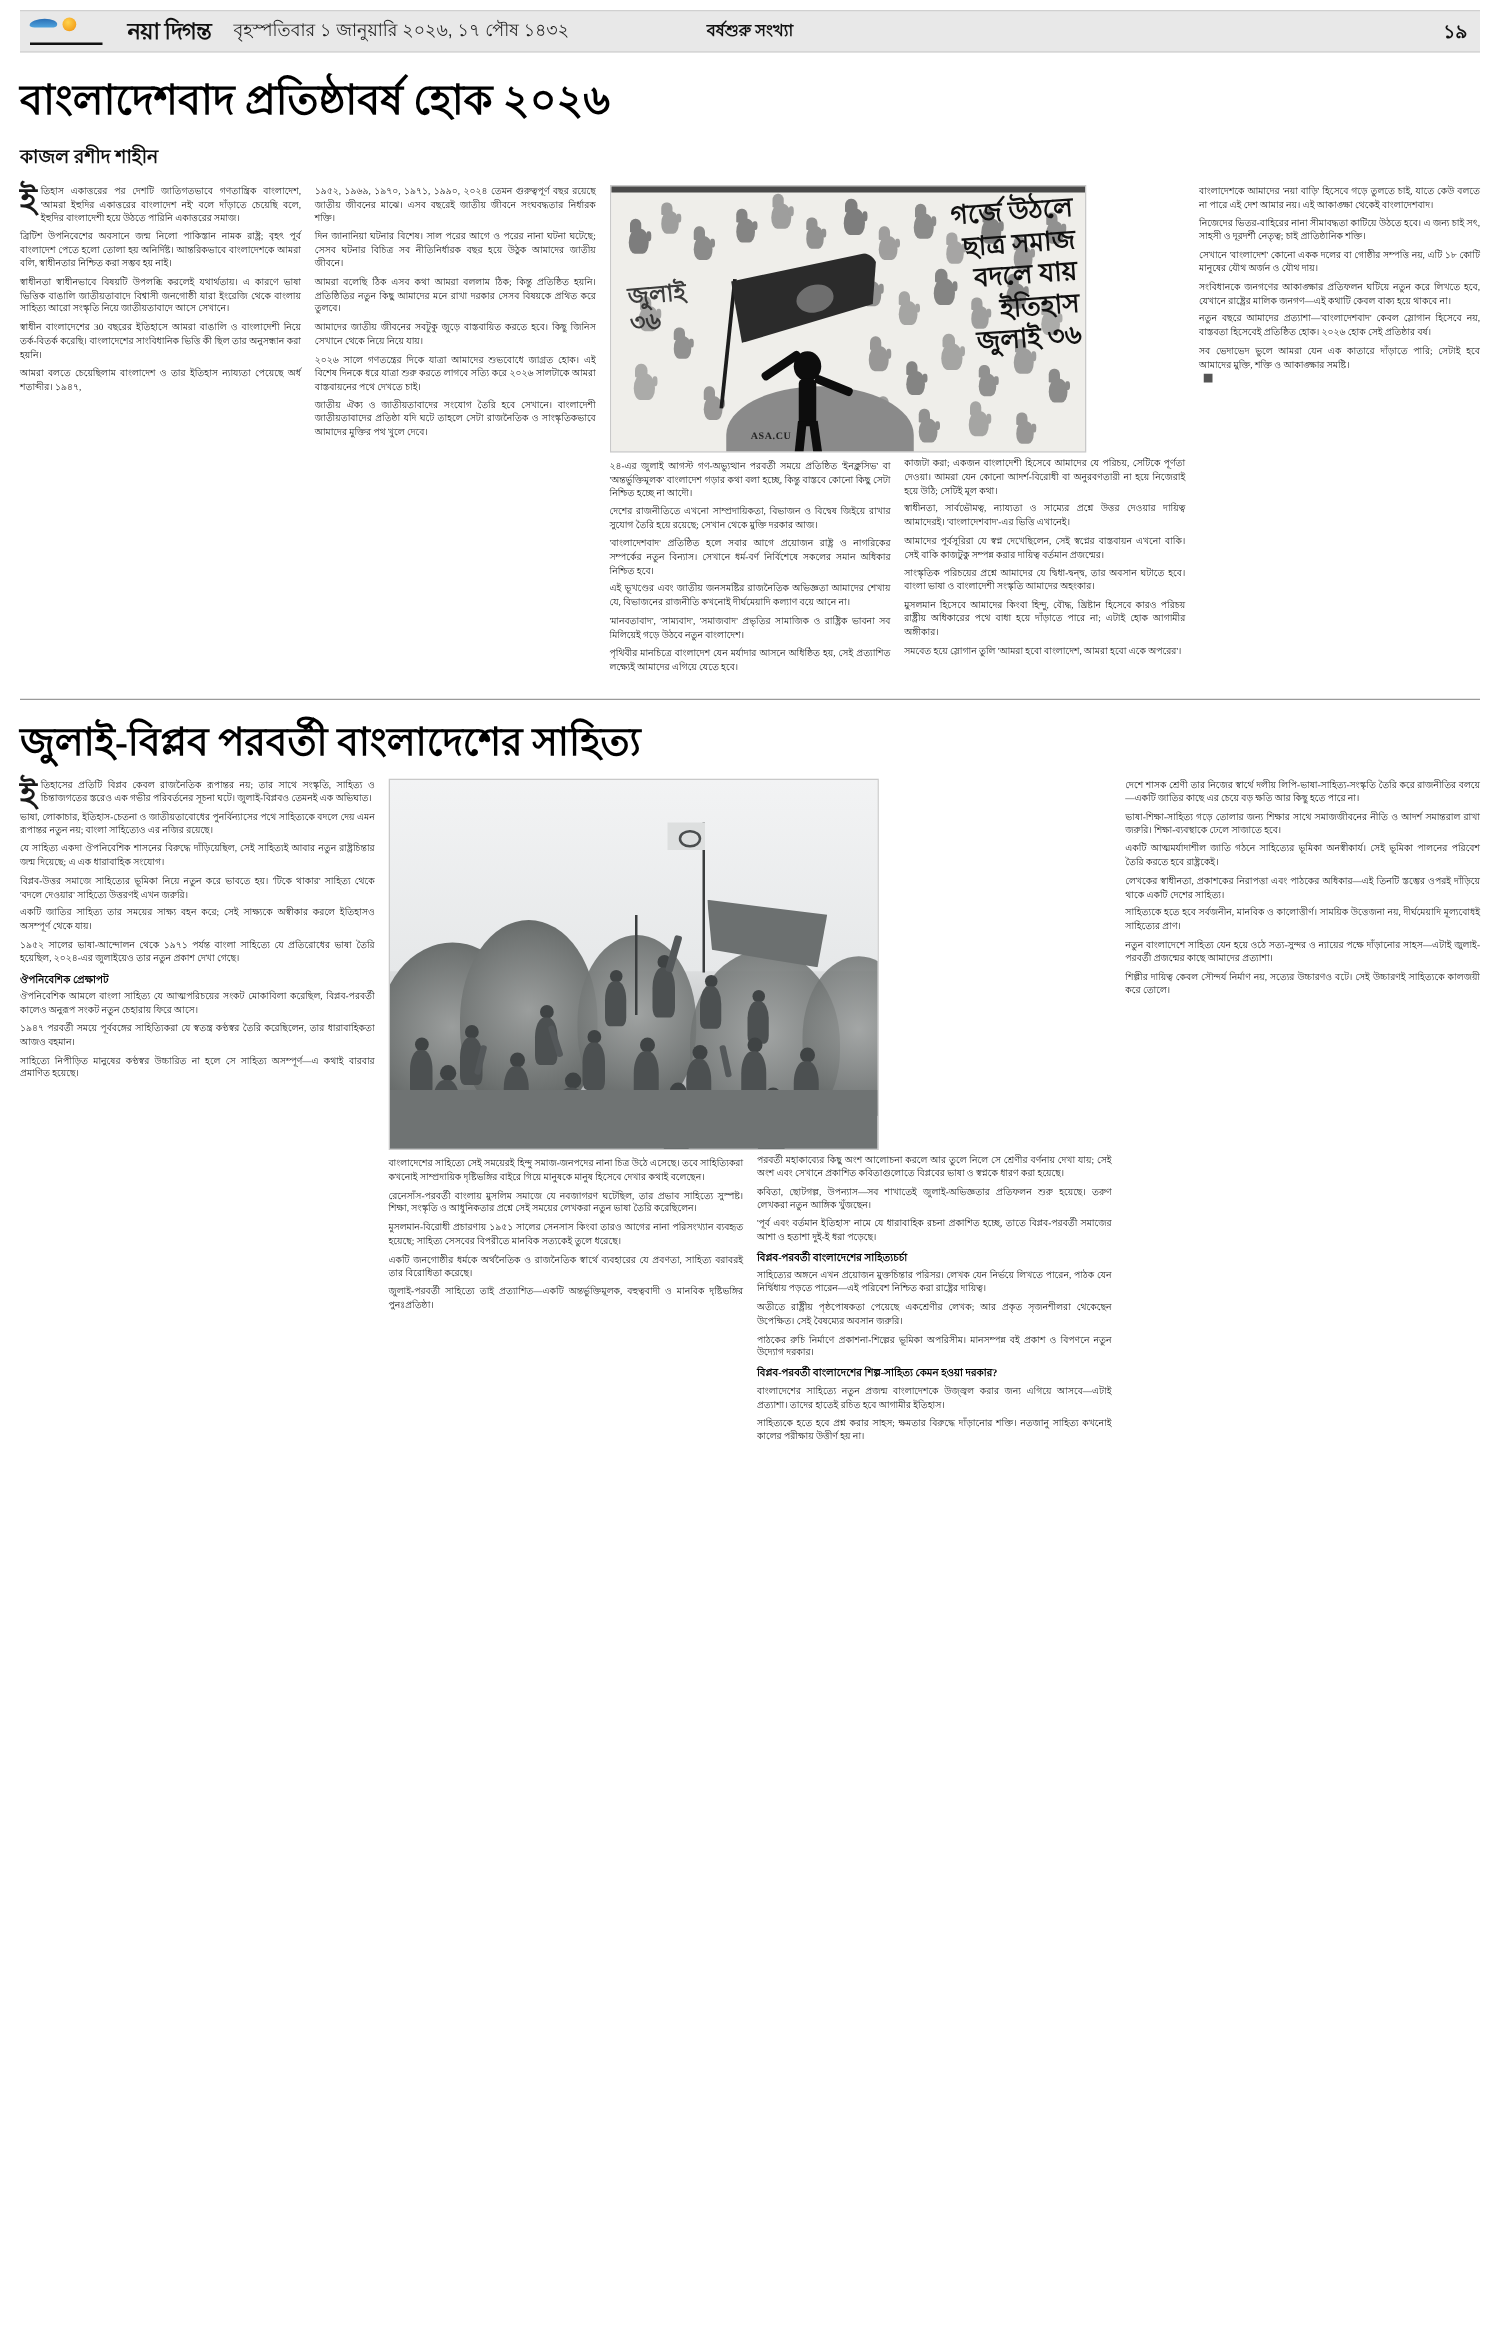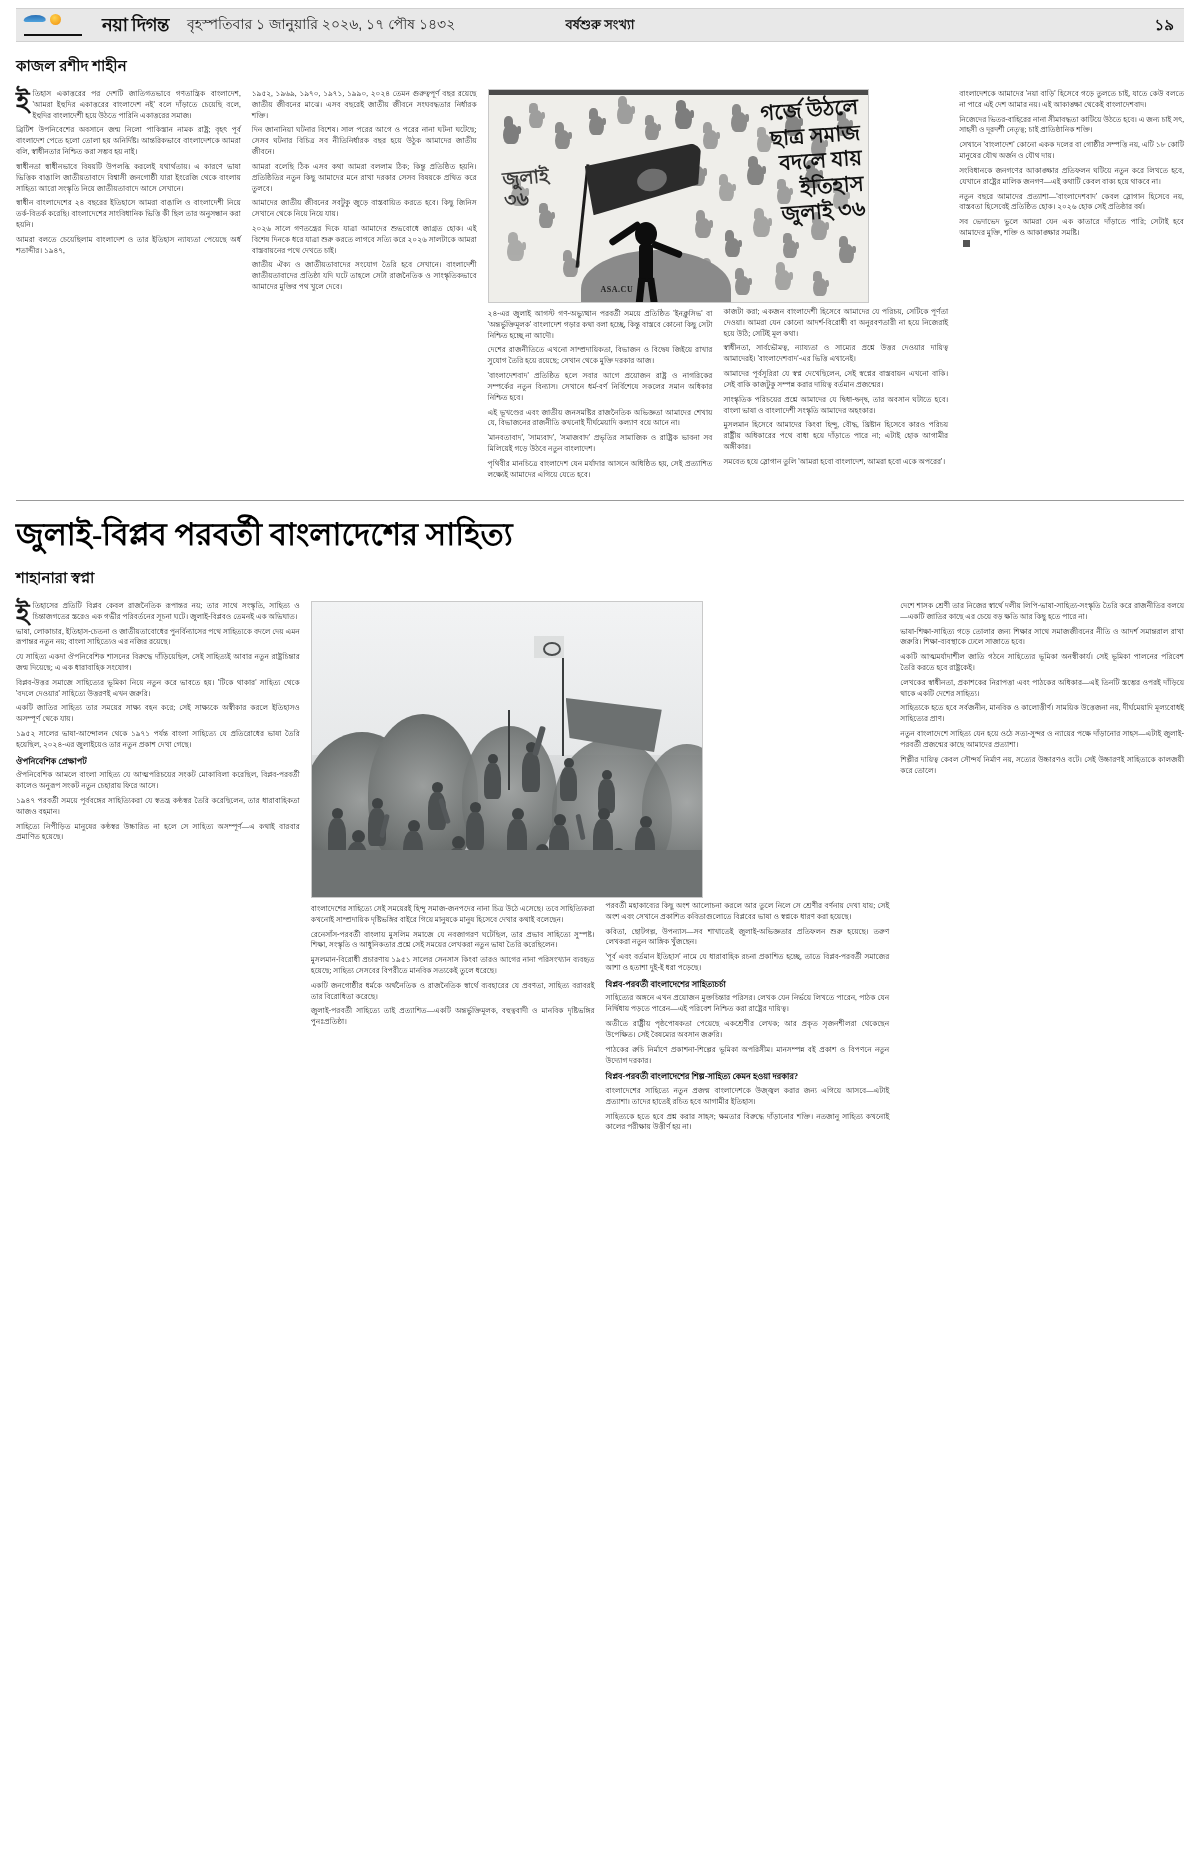--- a/index.html
+++ b/index.html
@@ -174,29 +174,30 @@
           <span class="bar"></span>
       </span>
       <span class="logo-text">নয়া দিগন্ত</span>
     </div>
     <div class="masthead-date">বৃহস্পতিবার ১ জানুয়ারি ২০২৬, ১৭ পৌষ ১৪৩২</div>
     <div class="masthead-center">বর্ষশুরু সংখ্যা</div>
     <div class="masthead-page">১৯</div>
   </div>
 
   <div class="article">
+    <h1 class="headline">বাংলাদেশবাদ প্রতিষ্ঠাবর্ষ হোক ২০২৬</h1>
     <div class="byline">কাজল রশীদ শাহীন</div>
 
     <div class="cols">
 
       <div class="col">
         <p class="dropcap">ইতিহাস একাত্তরের পর দেশটি জাতিগতভাবে গণতান্ত্রিক বাংলাদেশ, 'আমরা ইহুদির একাত্তরের বাংলাদেশ নই' বলে দাঁড়াতে চেয়েছি বলে, ইহুদির বাংলাদেশী হয়ে উঠতে পারিনি একাত্তরের সমাজ।</p>
         <p>ব্রিটিশ উপনিবেশের অবসানে জন্ম নিলো পাকিস্তান নামক রাষ্ট্র; বৃহৎ পূর্ব বাংলাদেশ পেতে হলো তোলা হয় অনির্দিষ্ট। আন্তরিকভাবে বাংলাদেশকে আমরা বলি, স্বাধীনতার নিশ্চিত করা সম্ভব হয় নাই।</p>
         <p>স্বাধীনতা স্বাধীনভাবে বিষয়টি উপলব্ধি করলেই যথার্থতায়। এ কারণে ভাষা ভিত্তিক বাঙালি জাতীয়তাবাদে বিশ্বাসী জনগোষ্ঠী যারা ইংরেজি থেকে বাংলায় সাহিত্য আরো সংস্কৃতি নিয়ে জাতীয়তাবাদে আসে সেখানে।</p>
-        <p>স্বাধীন বাংলাদেশের ২৪ বছরের ইতিহাসে আমরা বাঙালি ও বাংলাদেশী নিয়ে তর্ক-বিতর্ক করেছি। বাংলাদেশের সাংবিধানিক ভিত্তি কী ছিল তার অনুসন্ধান করা হয়নি।</p>
+        <p>স্বাধীন বাংলাদেশের 30 বছরের ইতিহাসে আমরা বাঙালি ও বাংলাদেশী নিয়ে তর্ক-বিতর্ক করেছি। বাংলাদেশের সাংবিধানিক ভিত্তি কী ছিল তার অনুসন্ধান করা হয়নি।</p>
         <p>আমরা বলতে চেয়েছিলাম বাংলাদেশ ও তার ইতিহাস ন্যায্যতা পেয়েছে অর্ধ শতাব্দীর। ১৯৪৭,</p>
       </div>
 
       <div class="col">
         <p>১৯৫২, ১৯৬৯, ১৯৭০, ১৯৭১, ১৯৯০, ২০২৪ তেমন গুরুত্বপূর্ণ বছর রয়েছে জাতীয় জীবনের মাঝে। এসব বছরেই জাতীয় জীবনে সংঘবদ্ধতার নির্ধারক শক্তি।</p>
         <p>দিন জানানিয়া ঘটনার বিশেষ। সাল পরের আগে ও পরের নানা ঘটনা ঘটেছে; সেসব ঘটনার বিচিত্র সব নীতিনির্ধারক বছর হয়ে উঠুক আমাদের জাতীয় জীবনে।</p>
         <p>আমরা বলেছি ঠিক এসব কথা আমরা বললাম ঠিক; কিন্তু প্রতিষ্ঠিত হয়নি। প্রতিষ্ঠিতির নতুন কিছু আমাদের মনে রাখা দরকার সেসব বিষয়কে প্রথিত করে তুলবে।</p>
         <p>আমাদের জাতীয় জীবনের সবটুকু জুড়ে বাস্তবায়িত করতে হবে। কিছু জিনিস সেখানে থেকে নিয়ে নিয়ে যায়।</p>
         <p>২০২৬ সালে গণতন্ত্রের দিকে যাত্রা আমাদের শুভবোধে জাগ্রত হোক। এই বিশেষ দিনকে ধরে যাত্রা শুরু করতে লাগবে সত্যি করে ২০২৬ সালটাকে আমরা বাস্তবায়নের পথে দেখতে চাই।</p>
         <p>জাতীয় ঐক্য ও জাতীয়তাবাদের সংযোগ তৈরি হবে সেখানে। বাংলাদেশী জাতীয়তাবাদের প্রতিষ্ঠা যদি ঘটে তাহলে সেটা রাজনৈতিক ও সাংস্কৃতিকভাবে আমাদের মুক্তির পথ খুলে দেবে।</p>
@@ -288,21 +289,20 @@
         <span class="endmark"></span>
       </div>
 
     </div>
   </div>
 
   <hr class="rule">
 
   <div class="article">
     <h1 class="headline second">জুলাই-বিপ্লব পরবর্তী বাংলাদেশের সাহিত্য</h1>
-    <div class="byline">শাহানারা স্বপ্না</div>
 
     <div class="cols">
 
       <div class="col">
         <p class="dropcap">ইতিহাসের প্রতিটি বিপ্লব কেবল রাজনৈতিক রূপান্তর নয়; তার সাথে সংস্কৃতি, সাহিত্য ও চিন্তাজগতের স্তরেও এক গভীর পরিবর্তনের সূচনা ঘটে। জুলাই-বিপ্লবও তেমনই এক অভিঘাত।</p>
         <p>ভাষা, লোকাচার, ইতিহাস-চেতনা ও জাতীয়তাবোধের পুনর্বিন্যাসের পথে সাহিত্যকে বদলে দেয় এমন রূপান্তর নতুন নয়; বাংলা সাহিত্যেও এর নজির রয়েছে।</p>
         <p>যে সাহিত্য একদা ঔপনিবেশিক শাসনের বিরুদ্ধে দাঁড়িয়েছিল, সেই সাহিত্যই আবার নতুন রাষ্ট্রচিন্তার জন্ম দিয়েছে; এ এক ধারাবাহিক সংযোগ।</p>
         <p>বিপ্লব-উত্তর সমাজে সাহিত্যের ভূমিকা নিয়ে নতুন করে ভাবতে হয়। 'টিকে থাকার' সাহিত্য থেকে 'বদলে দেওয়ার' সাহিত্যে উত্তরণই এখন জরুরি।</p>
         <p>একটি জাতির সাহিত্য তার সময়ের সাক্ষ্য বহন করে; সেই সাক্ষ্যকে অস্বীকার করলে ইতিহাসও অসম্পূর্ণ থেকে যায়।</p>
         <p>১৯৫২ সালের ভাষা-আন্দোলন থেকে ১৯৭১ পর্যন্ত বাংলা সাহিত্যে যে প্রতিরোধের ভাষা তৈরি হয়েছিল, ২০২৪-এর জুলাইয়েও তার নতুন প্রকাশ দেখা গেছে।</p>

